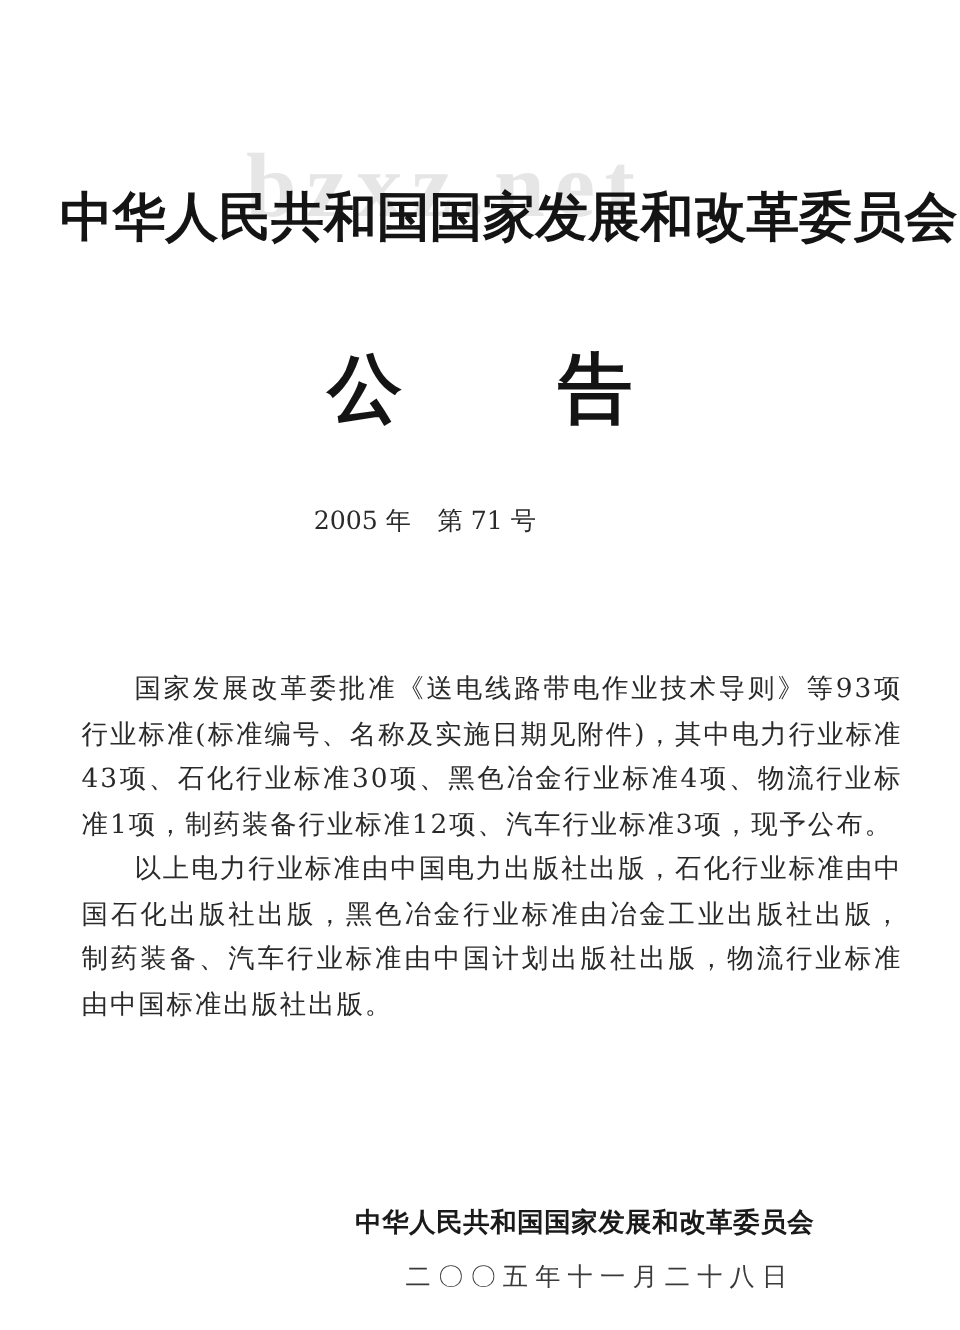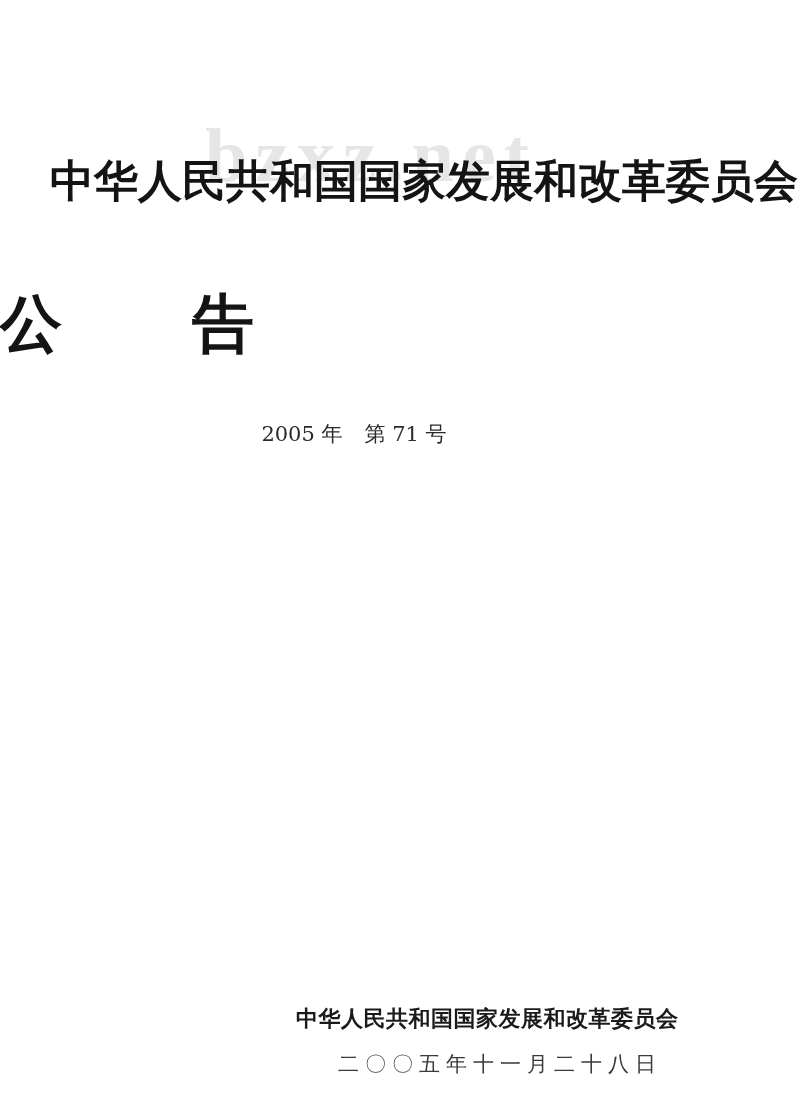--- a/index.html
+++ b/index.html
@@ -38,21 +38,21 @@
       letter-spacing: 0px;
       color: #141414;
       z-index: 1;
       white-space: nowrap;
     }
     .notice {
       position: absolute;
       left: 0;
       top: 282px;
       width: 800px;
-      text-align: left;
+      text-align: center;
       font-size: 62px;
       font-weight: bold;
       color: #141414;
       white-space: nowrap;
     }
     .notice span.gap {
       display: inline-block;
       width: 130px;
     }
     .issue-no {
@@ -112,18 +112,20 @@
 
 <div class="notice">
   <span>公</span><span class="gap"></span><span>告</span>
 </div>
 
 <div class="issue-no">
   <span>2005 年</span><span class="sp"></span><span>第 71 号</span>
 </div>
 
 <div class="body-text">
+  <p>国家发展改革委批准《送电线路带电作业技术导则》等93项行业标准(标准编号、名称及实施日期见附件)，其中电力行业标准43项、石化行业标准30项、黑色冶金行业标准4项、物流行业标准1项，制药装备行业标准12项、汽车行业标准3项，现予公布。</p>
+  <p>以上电力行业标准由中国电力出版社出版，石化行业标准由中国石化出版社出版，黑色冶金行业标准由冶金工业出版社出版，制药装备、汽车行业标准由中国计划出版社出版，物流行业标准由中国标准出版社出版。</p>
 </div>
 
 <div class="signature">
   <div class="sig-org">中华人民共和国国家发展和改革委员会</div>
   <div class="sig-date">二〇〇五年十一月二十八日</div>
 </div>
 
 </body></html>

